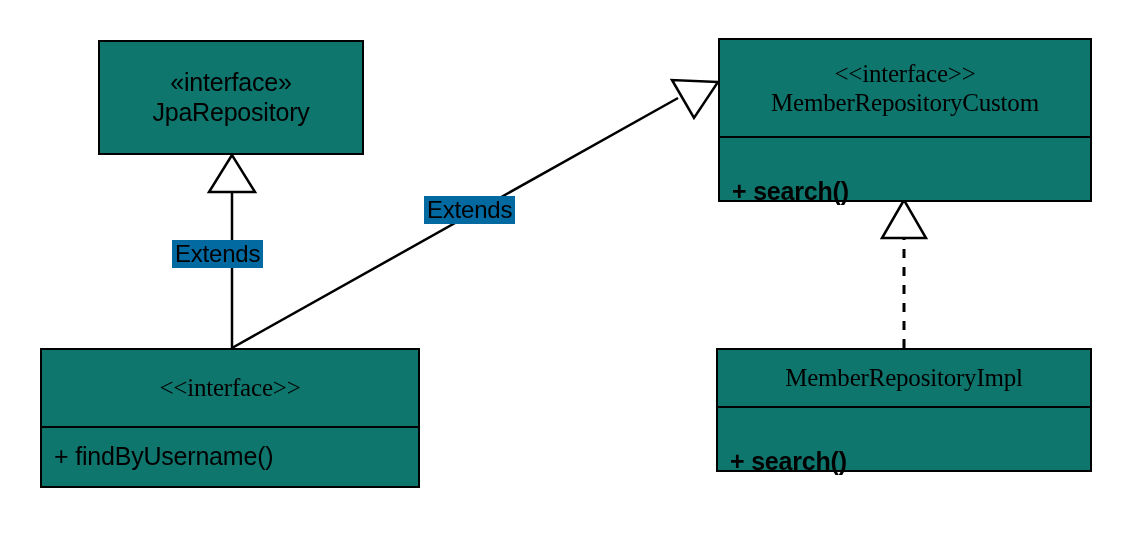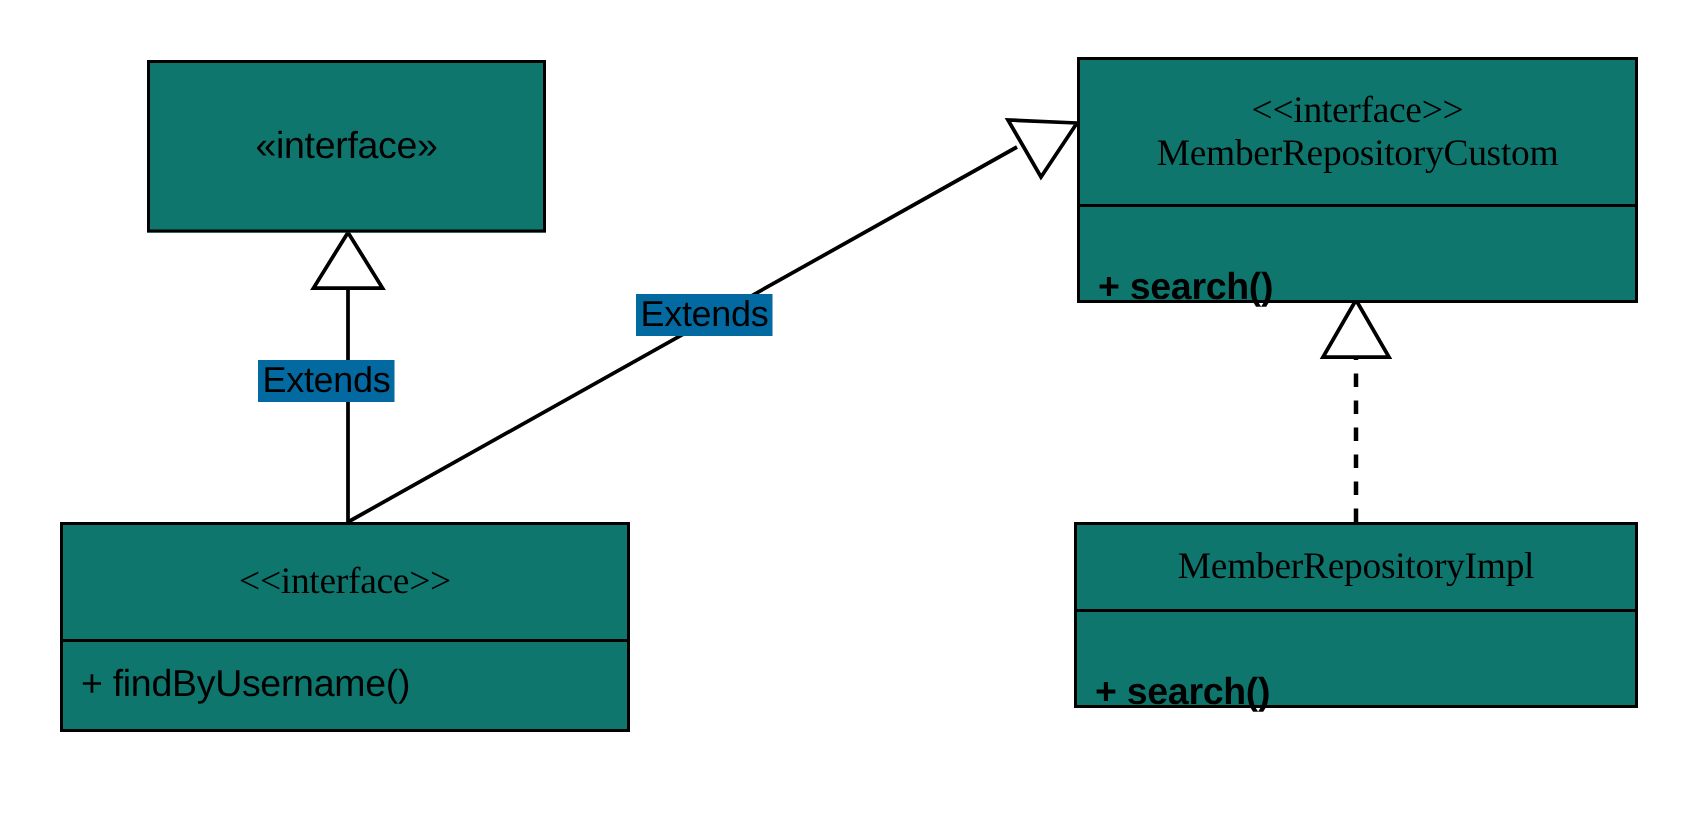--- a/index.html
+++ b/index.html
@@ -112,20 +112,21 @@
 
     <g>
       <line x1="904" y1="348" x2="904" y2="236" stroke="#000000" stroke-width="3" stroke-dasharray="9,9" stroke-linecap="butt"></line>
       <polygon points="904,200 882,238 926,238" fill="#ffffff" stroke="#000000" stroke-width="2.5" stroke-linejoin="miter"></polygon>
     </g>
   </svg>
 
   <div class="uml-class" id="cls-0" style="left: 98px; top: 40px; width: 266px; height: 115px;">
     <div class="uml-header" style="height: 115px;">
       <div class="uml-stereotype">«interface»</div>
+      <div class="uml-name">JpaRepository</div>
     </div>
   </div>
 
   <div class="uml-class" id="cls-1" style="left: 40px; top: 348px; width: 380px; height: 140px;">
     <div class="uml-header with-divider" style="height: 80px;">
       <div class="uml-stereotype">&lt;&lt;interface&gt;&gt;</div>
     </div>
     <div class="uml-members" style="height: 60px; border-radius: 27px;">
       <div class="uml-member normal">+ findByUsername()</div>
     </div>

